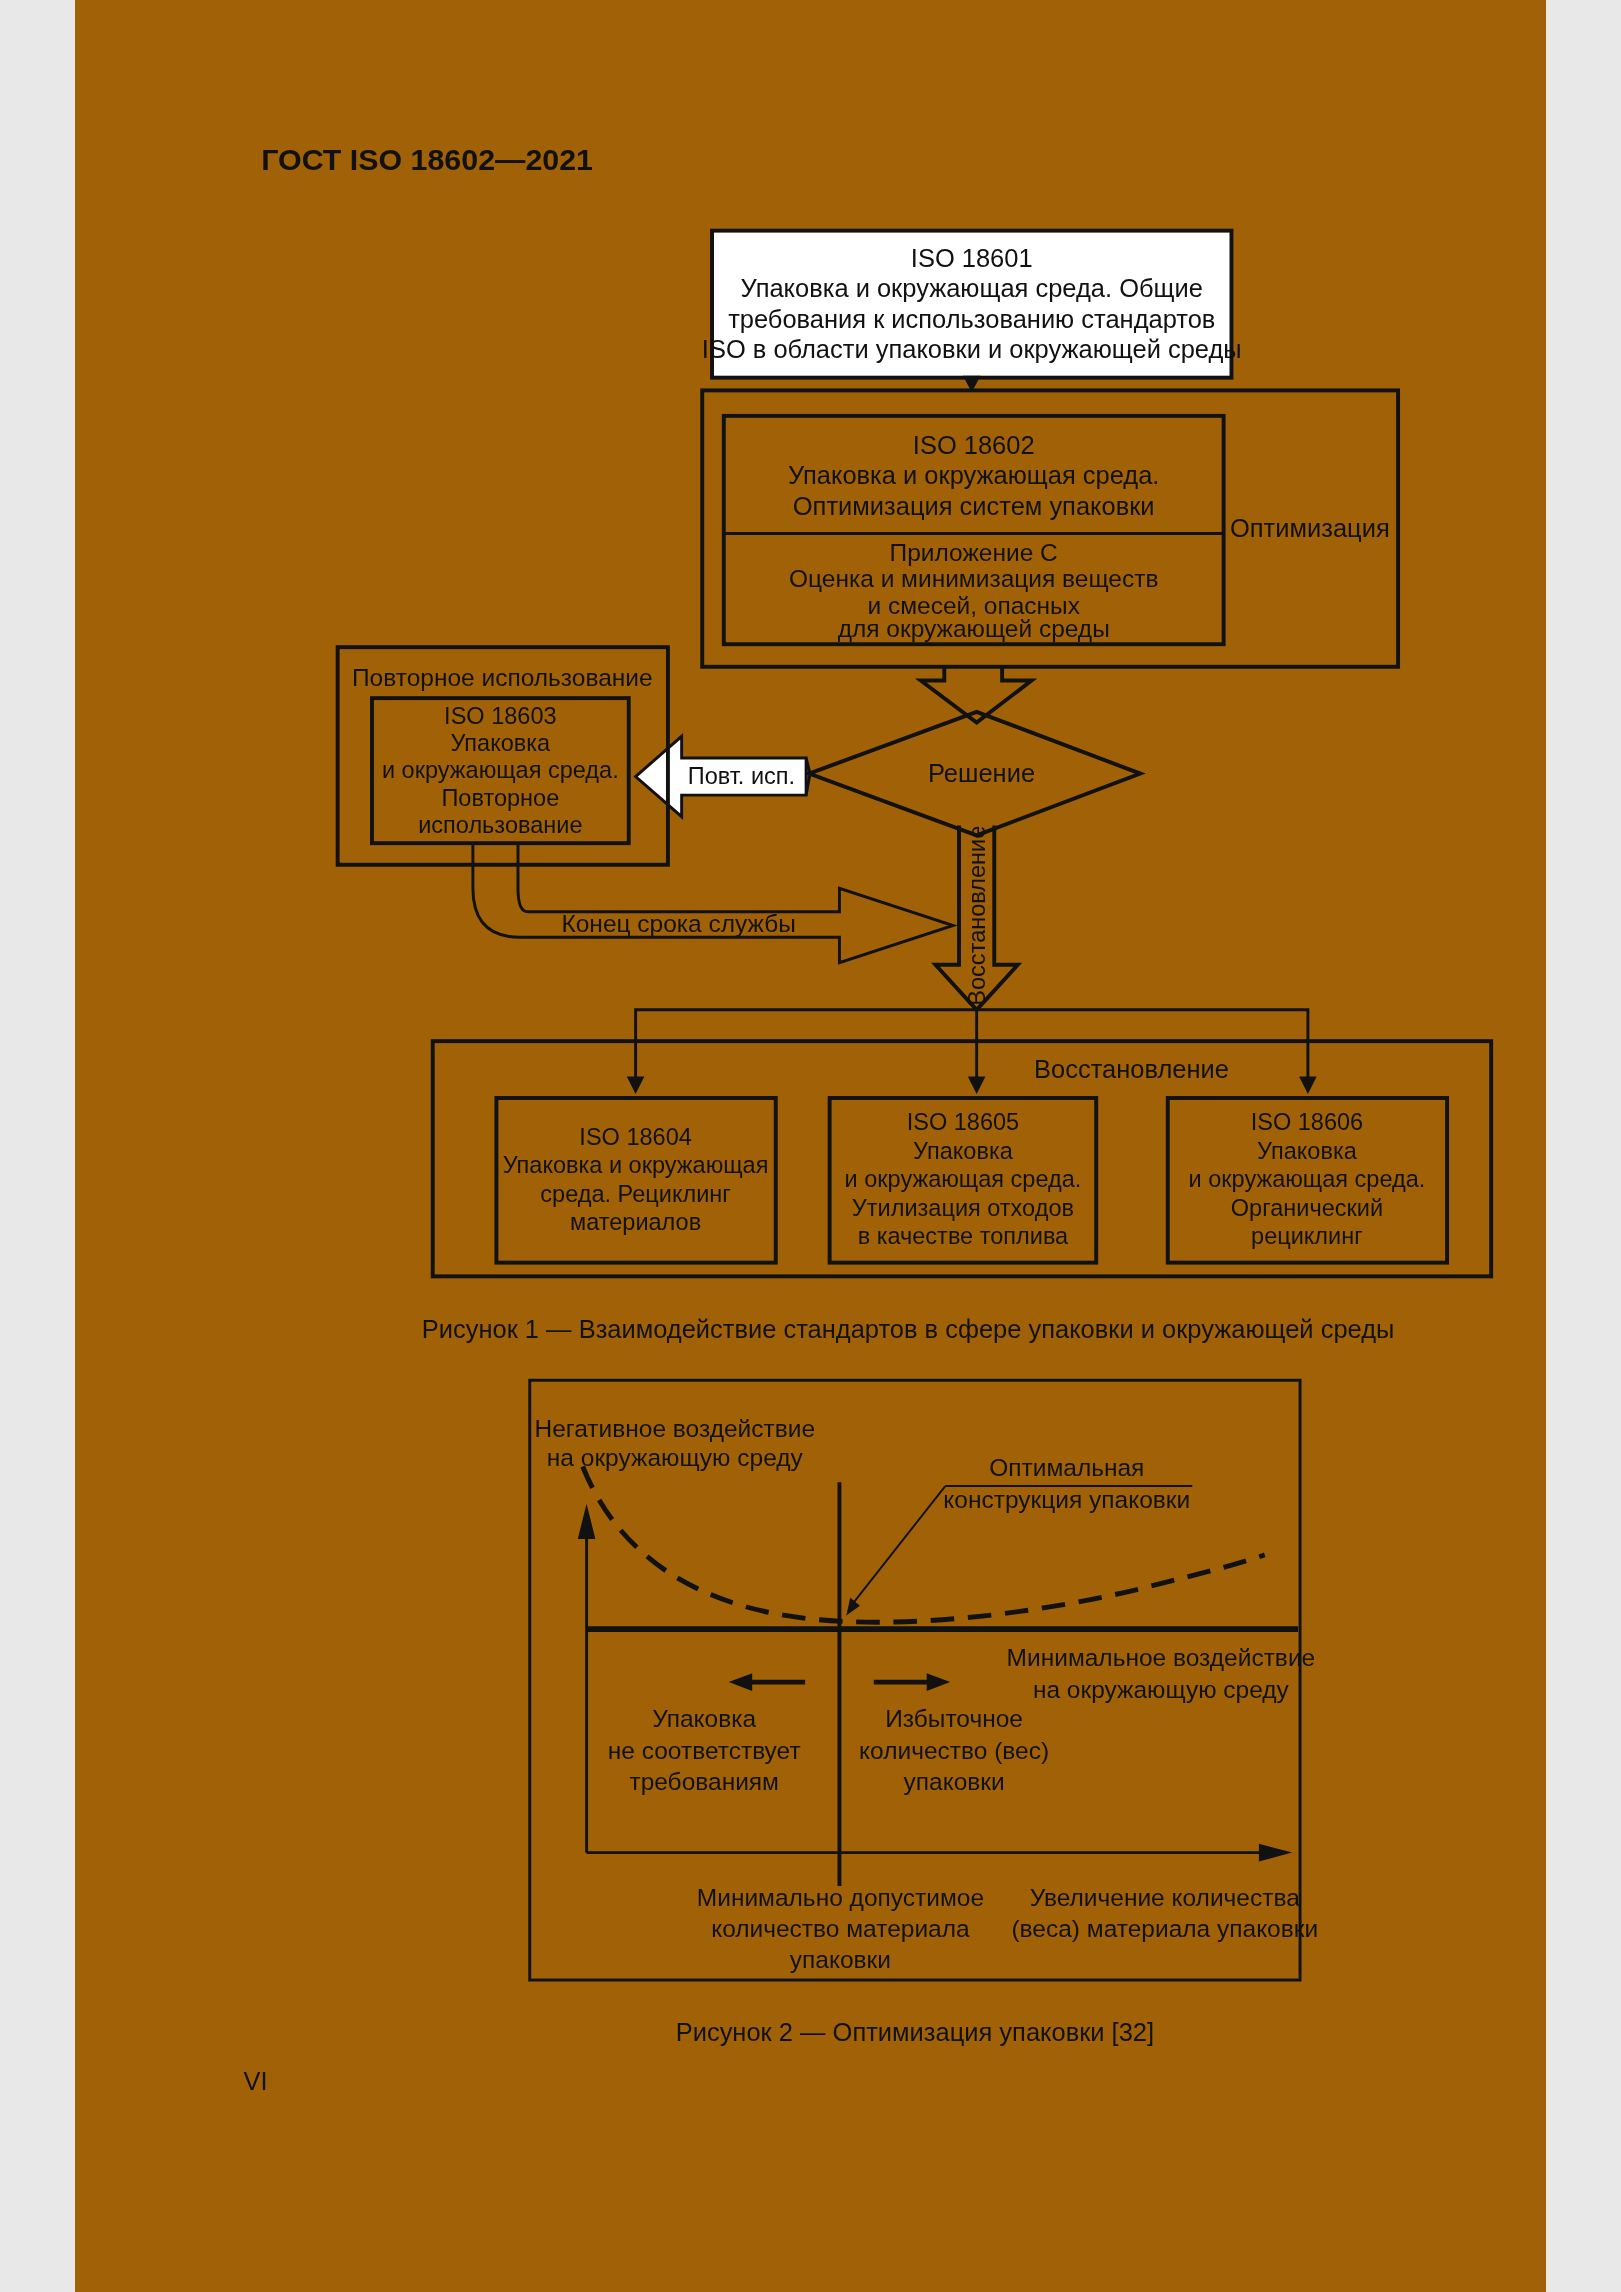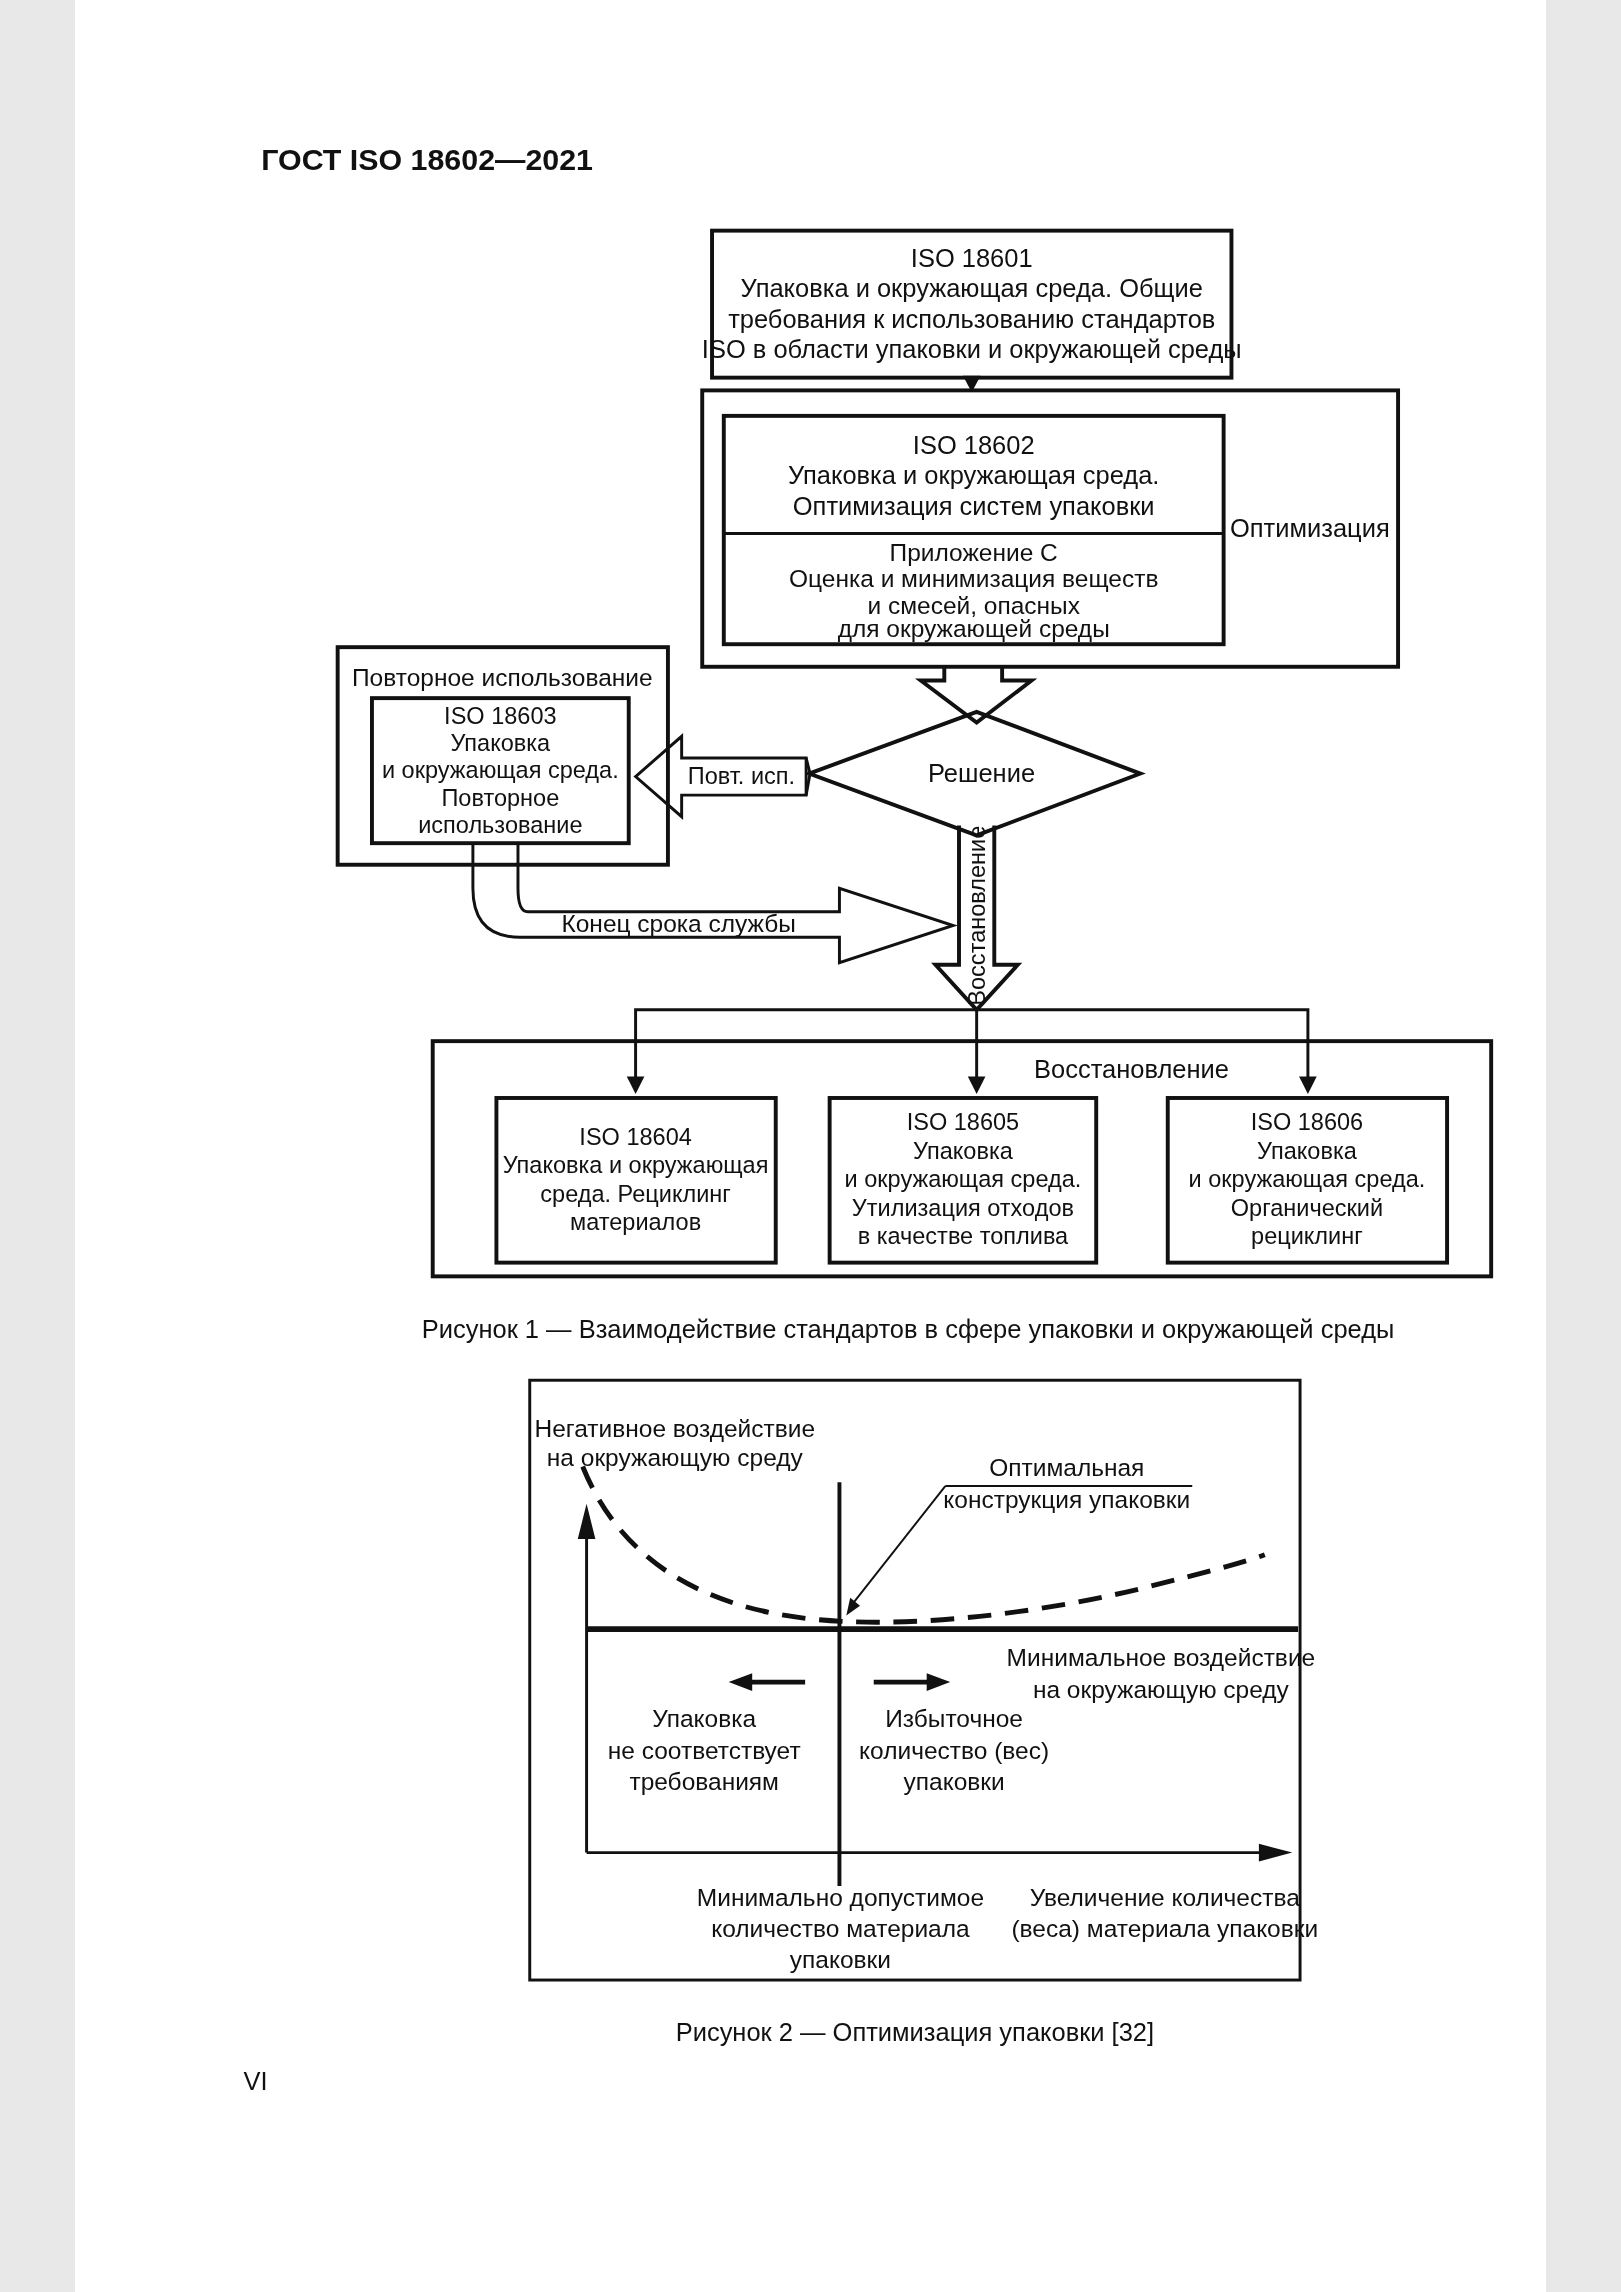--- a/index.html
+++ b/index.html
@@ -1,16 +1,16 @@
 <!DOCTYPE html>
 <html><head>
 <meta charset="utf-8">
 <style>
   html,body{margin:0;padding:0;background:#e8e8e8;}
-  .page{position:relative;width:1471px;height:2293px;background:#ffffff;margin:0 auto;overflow:hidden;}
+  .page{position:relative;width:1471px;height:2293px;background:#a16207;margin:0 auto;overflow:hidden;}
   svg{position:absolute;left:0;top:0;}
   .t{font-family:"Liberation Sans","DejaVu Sans",sans-serif;fill:#111111;}
   .mid{text-anchor:middle;}
   .b{font-weight:bold;}
   .s31{font-size:31px;}
   .s26{font-size:26px;}
   .s25{font-size:25px;}
   .s24{font-size:24px;}
   .ln{stroke:#111111;fill:none;}
   .w3{stroke-width:3px;}

